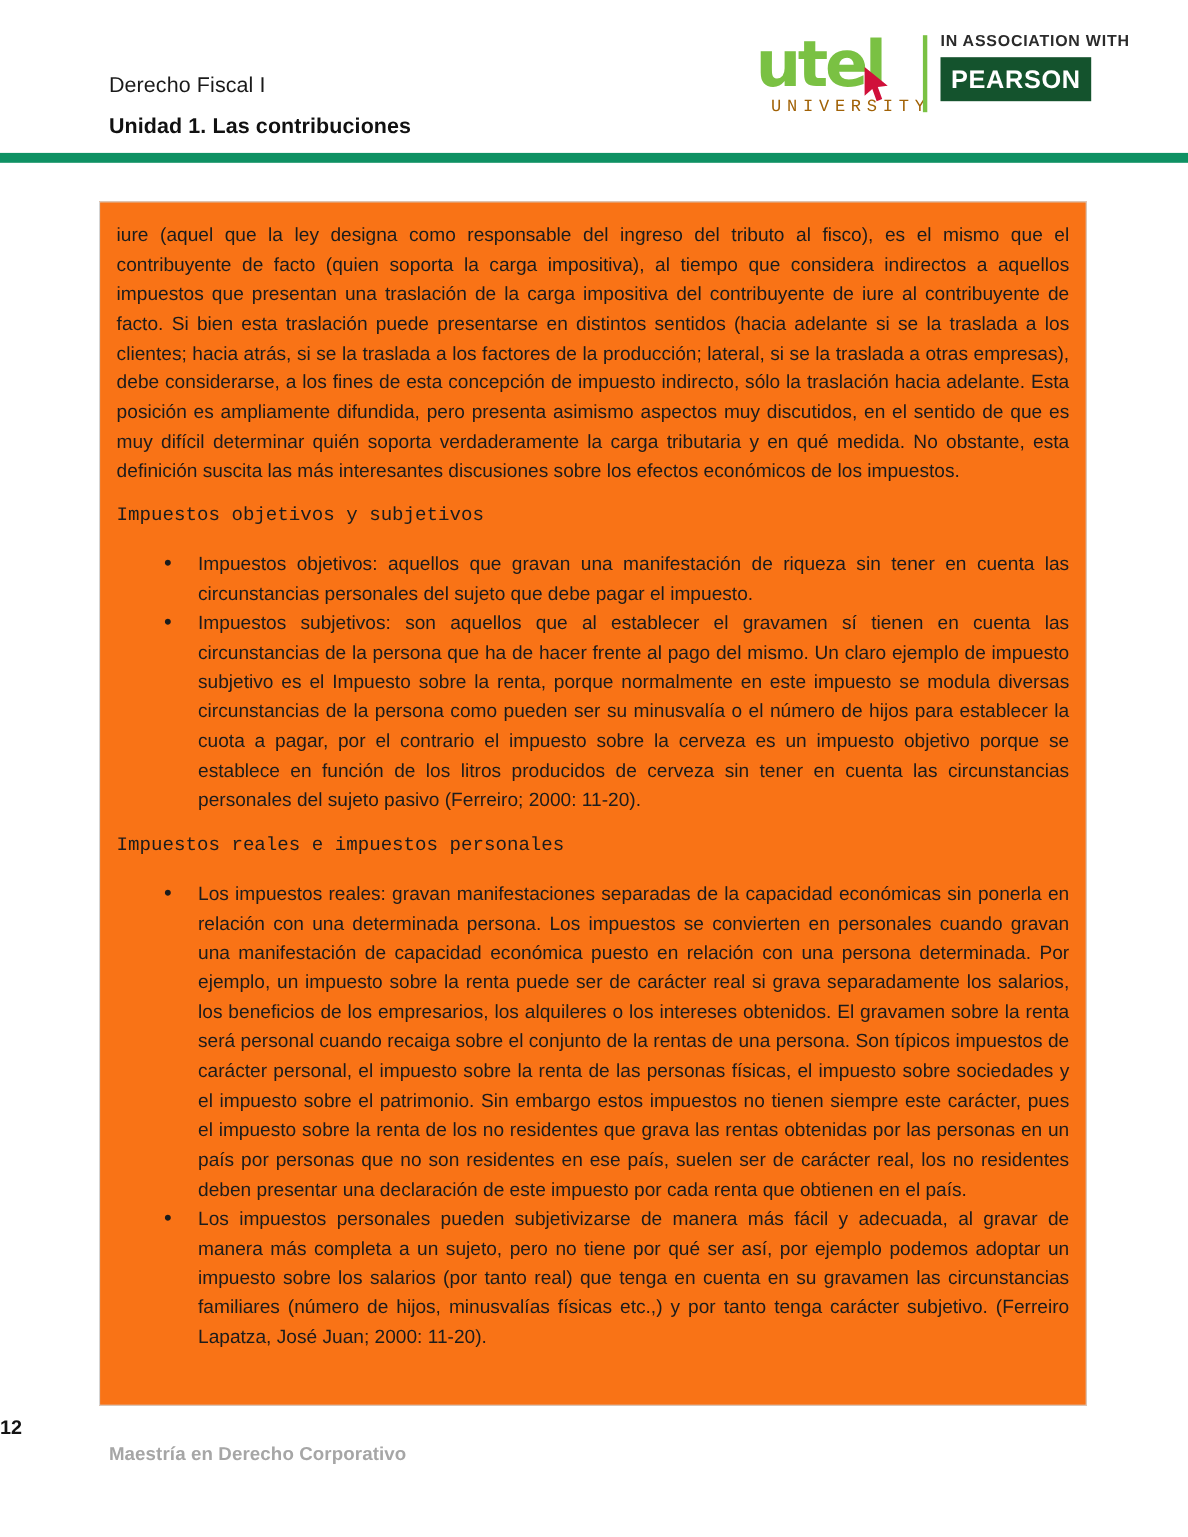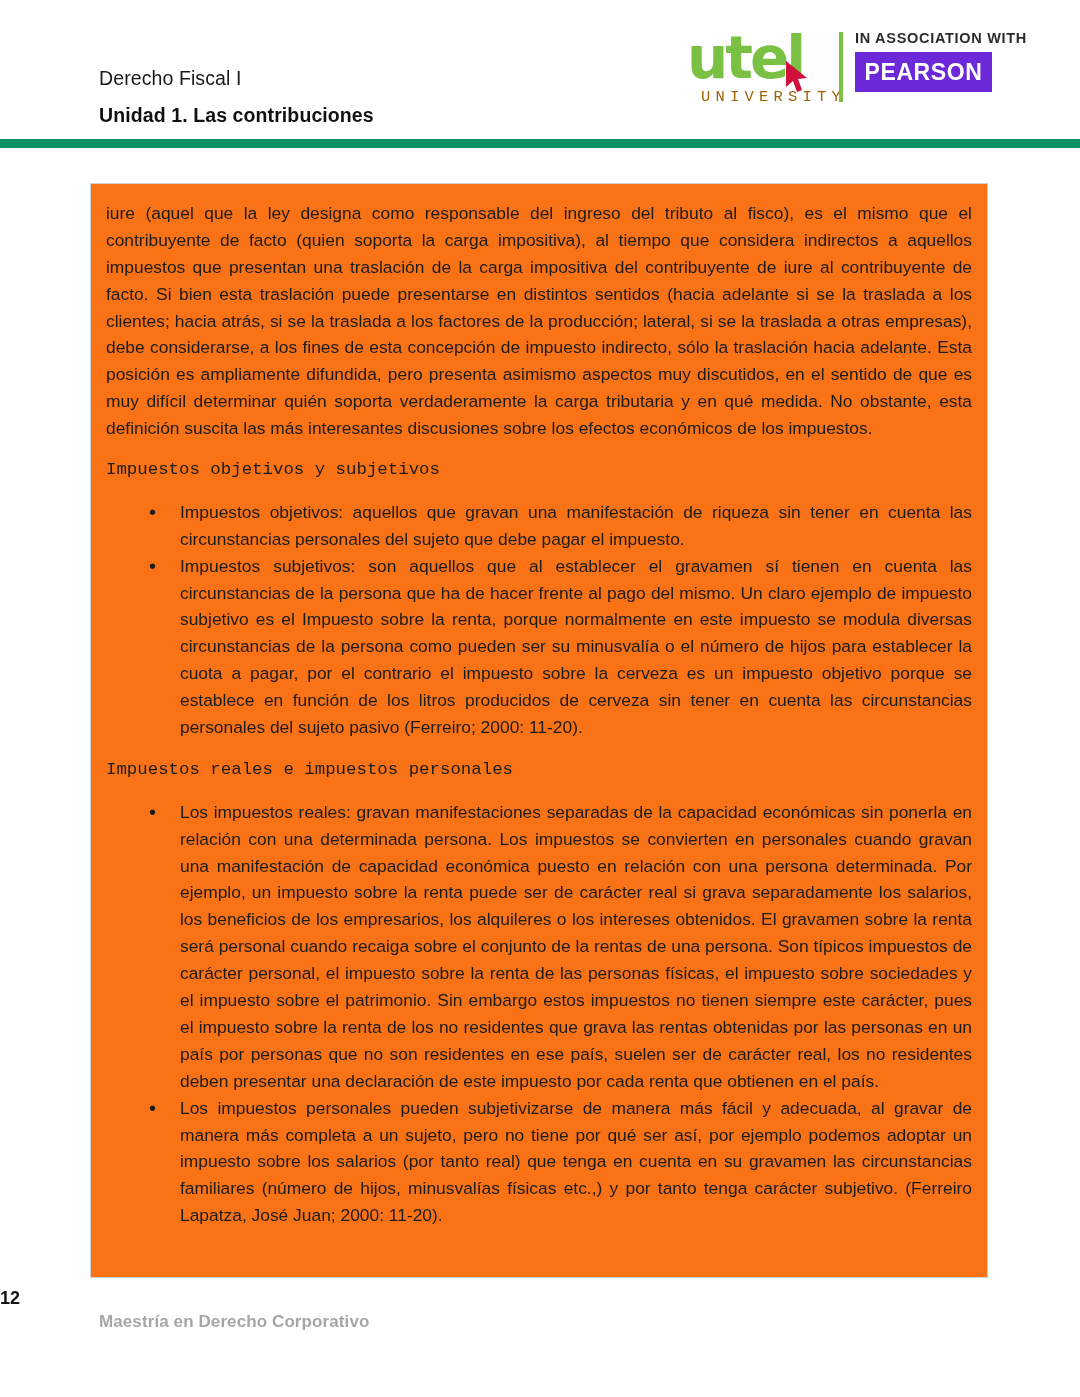--- a/index.html
+++ b/index.html
@@ -100,21 +100,21 @@
     color: #2b2b2b;
     letter-spacing: 0.7px;
     white-space: nowrap;
   }
   .pearson-box {
     position: absolute;
     left: 168px;
     top: 28px;
     width: 137px;
     height: 40px;
-    background: #6d28d9;
+    background: #14532d;
     display: flex;
     align-items: center;
     justify-content: center;
   }
   .pearson-box span {
     color: #ffffff;
     font-size: 23px;
     font-weight: bold;
     letter-spacing: 0.6px;
   }

